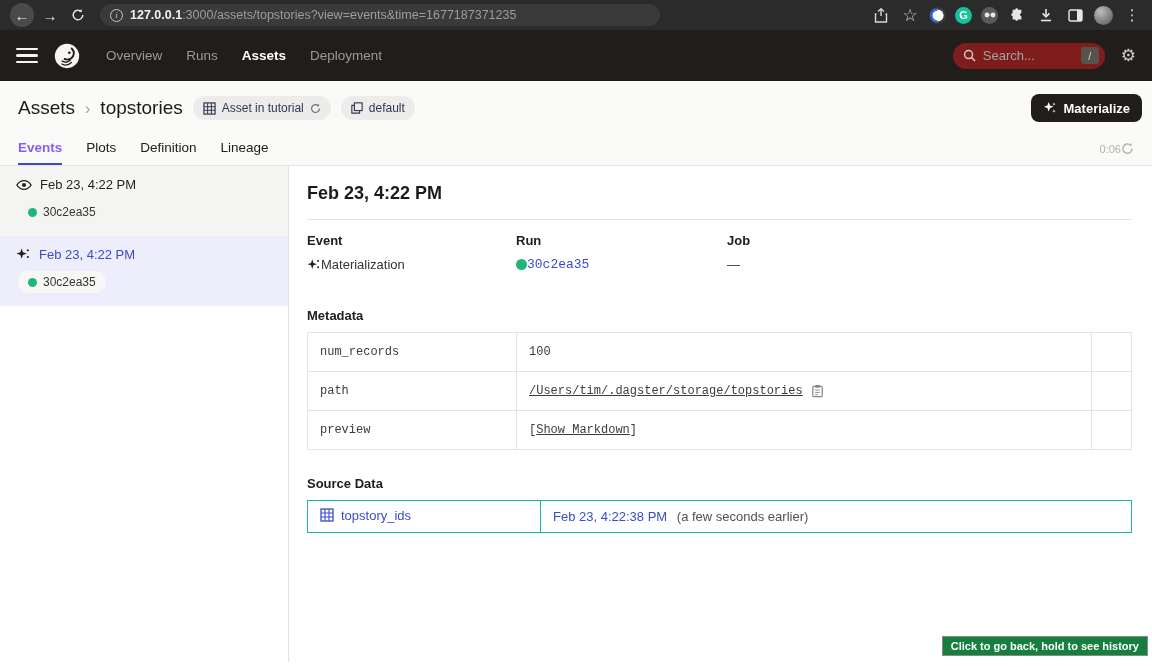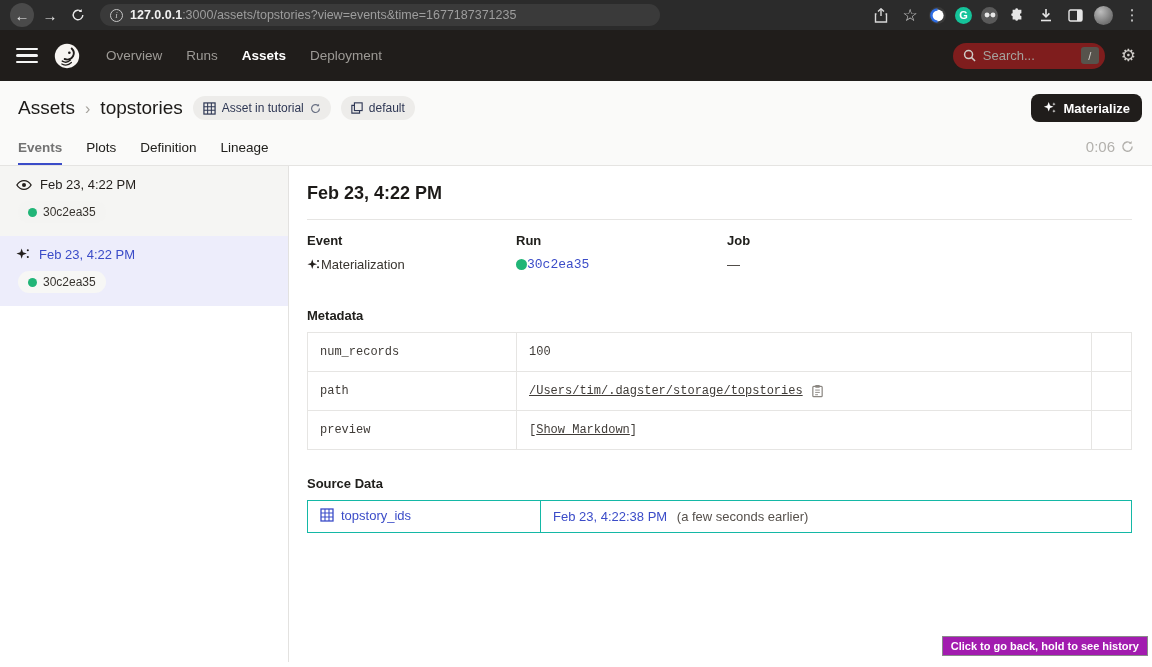--- a/index.html
+++ b/index.html
@@ -33,23 +33,23 @@
 
   
   .page-header { background:#fafaf9; border-bottom:1px solid #e5e4e2; }
   .crumb-row { display:flex; align-items:center; padding:13px 10px 0 18px; gap:10px; }
   .breadcrumb { font-size:19px; color:#1c1a18; display:flex; align-items:baseline; gap:10px; }
   .crumb-sep { color:#a5a29d; font-size:16px; }
   .badge { height:24px; background:#edecea; border-radius:12px; display:inline-flex; align-items:center; gap:6px; padding:0 10px; font-size:12px; color:#2e3754; cursor:pointer; }
   .mat-btn { margin-left:auto; background:#201d1b; color:#fff; font-size:13px; font-weight:bold; border:none; border-radius:8px; height:28px; padding:0 12px; display:flex; align-items:center; gap:7px; cursor:pointer; }
   .tab-row { display:flex; align-items:flex-end; padding:0 18px; margin-top:10px; }
   .tab { font-size:13.5px; color:#21201d; padding:8px 0 10px; margin-right:24px; cursor:pointer; position:relative; }
-  .tab.active { color:#737373; font-weight:bold; }
+  .tab.active { color:#8b5cf6; font-weight:bold; }
   .tab.active::after { content:""; position:absolute; left:0; right:0; bottom:0; height:2px; background:#3b4cc8; }
-  .refresh-area { margin-left:auto; display:flex; align-items:center; gap:6px; color:#b3b1ad; font-size:15px; padding-bottom:10px;justify-content:space-between; }
+  .refresh-area { margin-left:auto; display:flex; align-items:center; color:#b3b1ad; font-size:11px; padding-bottom:10px;justify-content:space-between; }
 
   
   .content { display:flex; height:496px; }
   .sidebar { width:289px; border-right:1px solid #e3e2e0; flex:0 0 auto; }
   .event-item { padding:11px 16px 13px; cursor:pointer; }
   .event-item.plain { background:#f5f5f3; }
   .event-item.selected { background:#ededfb; }
   .event-head { display:flex; align-items:center; gap:8px; font-size:13px; color:#231f1c; }
   .event-item.selected .event-head { color:#3b4cc8; }
   .run-pill { margin:9px 0 0 2px; display:inline-flex; align-items:center; gap:6px; background:#f4f4f2; border-radius:11px; padding:4px 10px; font-size:12px; color:#38342f; }
@@ -72,21 +72,21 @@
   .dark-link { color:#3f3b37; text-decoration:underline; cursor:pointer; }
   .cell-flex { display:flex; align-items:center; gap:8px; }
 
   table.src { border-collapse:collapse; width:825px; margin-top:9px; }
   table.src td { border:1px solid #14b8a6; height:32px; font-size:13px; padding:0 12px; }
   td.src-asset { width:233px; }
   .asset-link { color:#3b4cc8; cursor:pointer; display:inline-flex; align-items:center; gap:7px; }
   .src-time { color:#3b4cc8; cursor:pointer; }
   .src-note { color:#55504b; margin-left:6px; }
 
-  .tooltip { position:fixed; right:4px; bottom:11px; background:#a21caf; border:1px solid #8a8a8a; color:#fff; font-size:11px; font-weight:bold; padding:3px 8px; white-space:nowrap; }
+  .tooltip { position:fixed; right:4px; bottom:11px; background:#15803d; border:1px solid #8a8a8a; color:#fff; font-size:11px; font-weight:bold; padding:3px 8px; white-space:nowrap; }
   .corner { position:fixed; right:0; bottom:0; width:10px; height:10px; background:#fff; border-top-left-radius:9px; }
   svg { display:block; }
 </style>
 </head>
 <body>
 
 <div class="browser-bar">
   <div class="nav-btn hovered">←</div>
   <div class="nav-btn">→</div>
   <div class="nav-btn">

